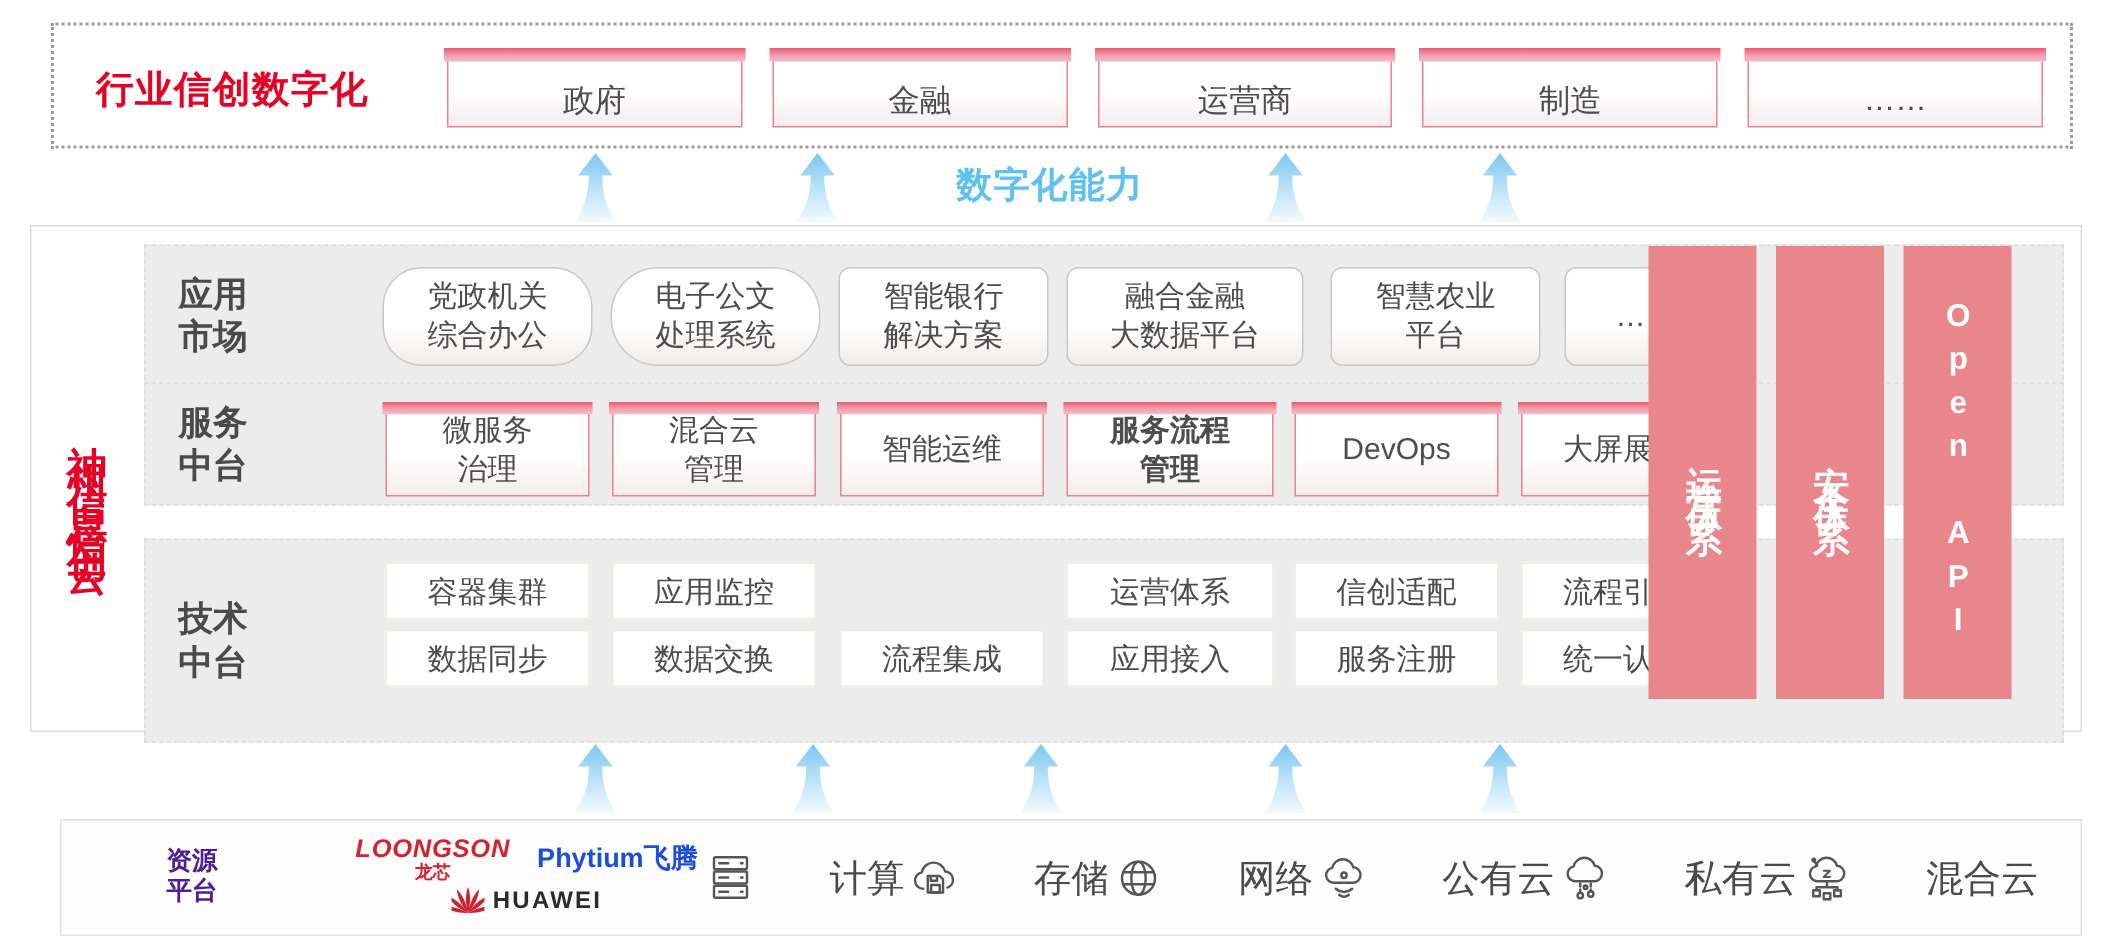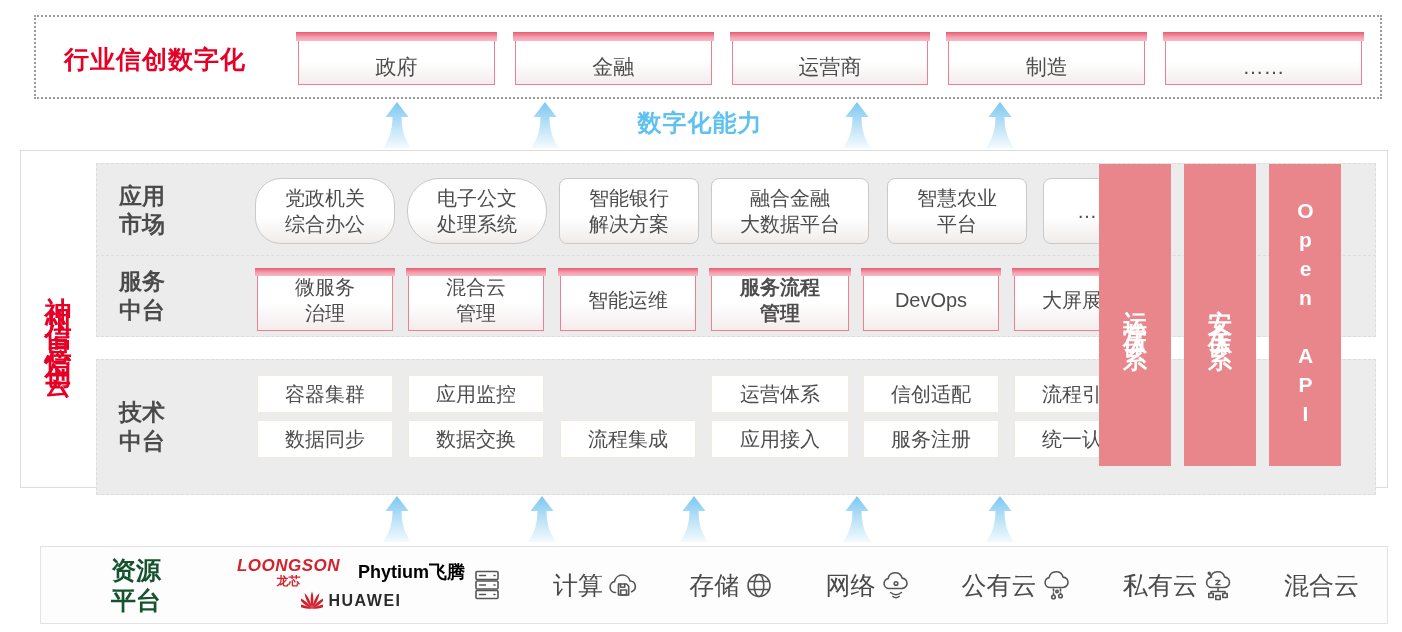--- a/index.html
+++ b/index.html
@@ -58,27 +58,27 @@
   .pillars{position:absolute;inset:0;pointer-events:none;}
   .pillar{position:absolute;top:13px;width:72px;height:302px;background:#e8868c;color:#fff;
     font-weight:bold;font-size:24px;writing-mode:vertical-rl;text-orientation:upright;
     letter-spacing:12px;display:flex;align-items:center;justify-content:center;}
   .pillar:nth-child(1){left:1078px;} .pillar:nth-child(2){left:1163px;} .pillar:nth-child(3){left:1248px;}
   .pillar.latin{font-size:21px;letter-spacing:6px;}
   
   .resource-band{position:absolute;left:40px;top:546px;width:1348px;height:78px;
     background:#fdfdfd;border:1px solid #e2e2e2;box-sizing:border-box;}
   .res-title{position:absolute;left:70px;top:50%;transform:translateY(-50%);
-    font-size:25px;font-weight:bold;color:#14532d;line-height:1.2;text-align:left;}
+    font-size:17px;font-weight:bold;color:#4c1d95;line-height:1.2;text-align:left;}
   .logos{position:absolute;left:150px;top:0;width:320px;height:100%;}
   .logo-line1{position:absolute;top:10px;left:0;right:0;display:flex;justify-content:center;gap:18px;align-items:flex-start;}
   .loongson{text-align:center;color:#d5232e;line-height:1;}
   .loongson .en{font-style:italic;font-weight:bold;font-size:17px;letter-spacing:0.5px;}
   .loongson .cn{font-size:12px;font-weight:bold;margin-top:1px;}
-  .phytium{font-weight:bold;font-size:18px;color:#000000;padding-top:3px;}
+  .phytium{font-weight:bold;font-size:18px;color:#1d4ed8;padding-top:3px;}
   .logo-huawei{position:absolute;top:44px;left:0;right:0;display:flex;justify-content:center;gap:6px;align-items:center;}
   .huawei-text{font-size:16px;font-weight:bold;color:#2b2b2b;letter-spacing:1.5px;}
   .res-items{position:absolute;left:428px;right:28px;top:0;bottom:0;display:flex;align-items:center;justify-content:space-between;}
   .res-item{display:flex;align-items:center;gap:8px;}
   .res-item svg{display:block;}
   .res-label{font-size:25px;color:#4a4a4a;margin-left:40px;}
   .icon-stroke{stroke:#555;fill:none;stroke-width:1.6;stroke-linecap:round;stroke-linejoin:round;}
 </style>
 </head>
 <body>

